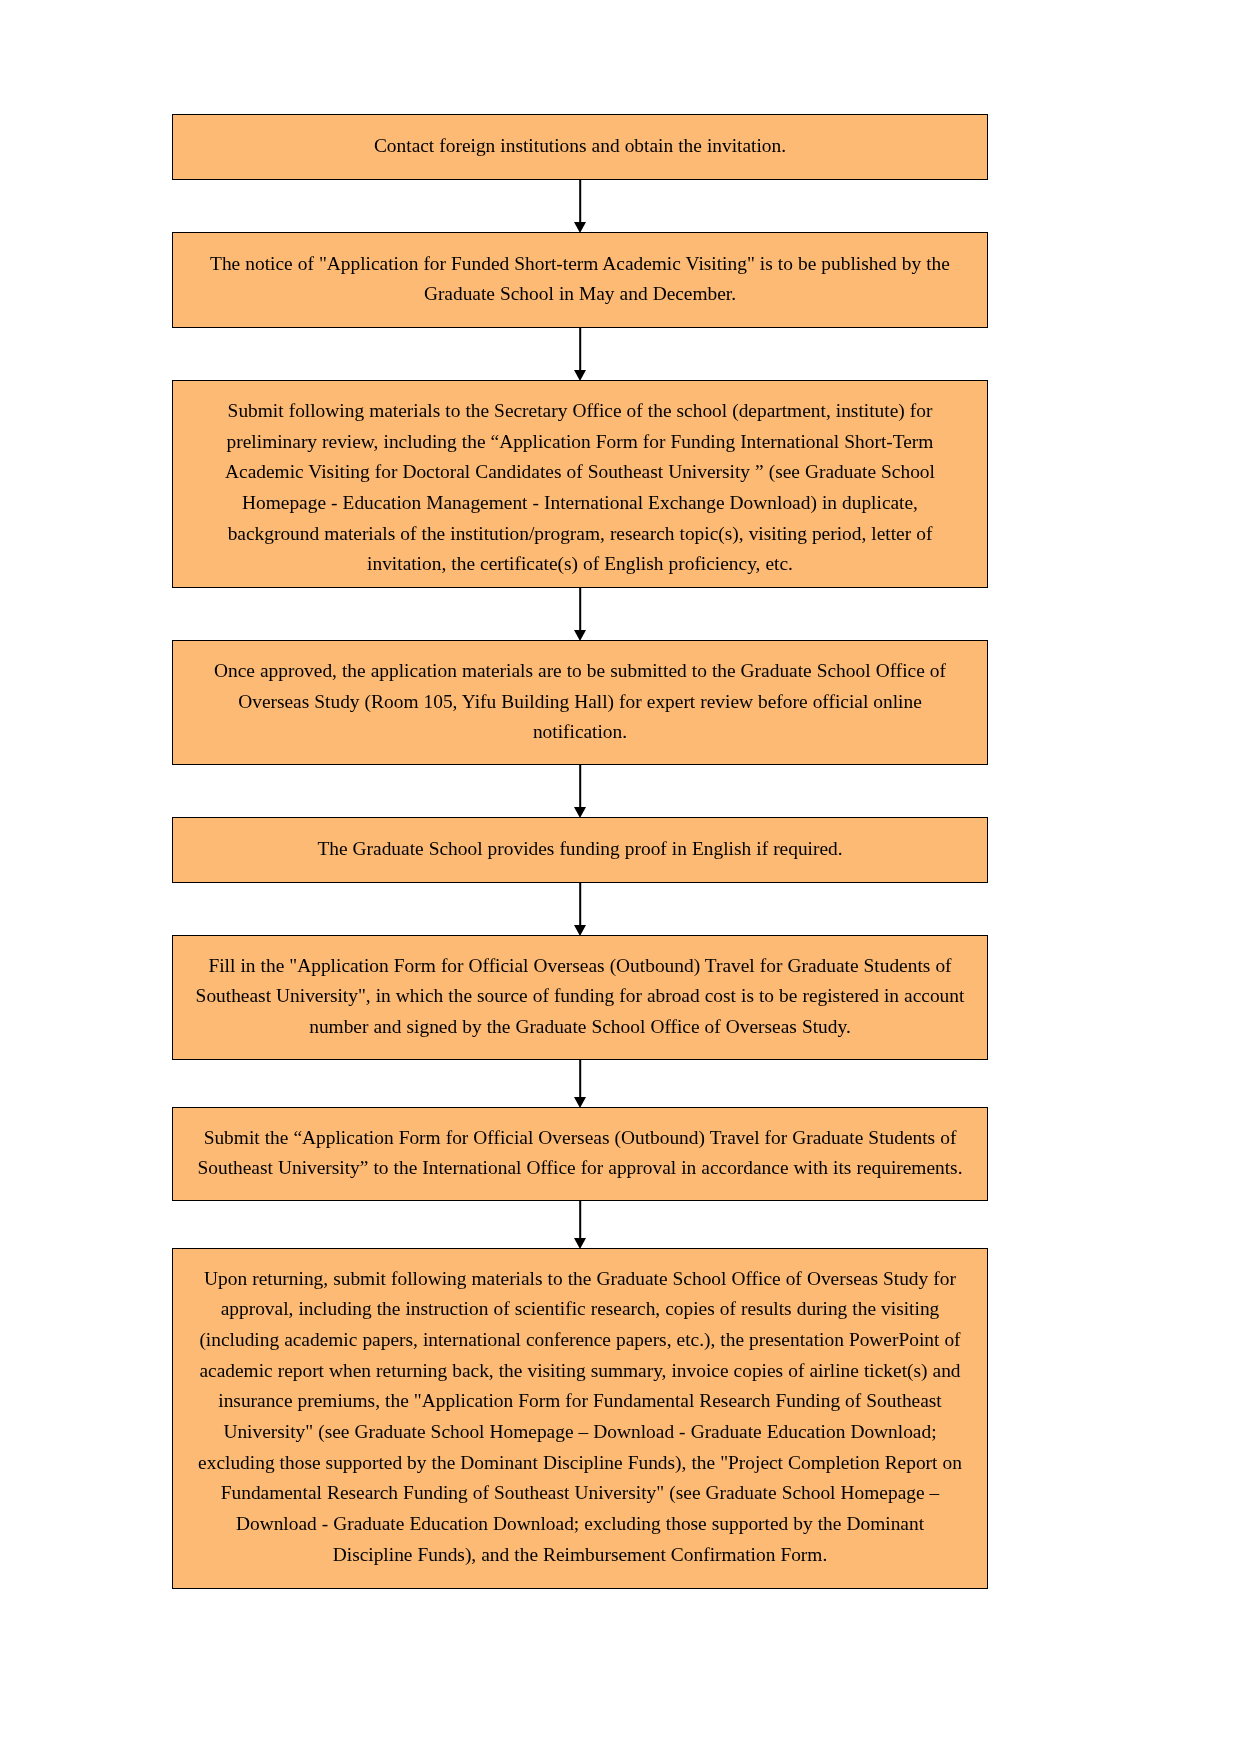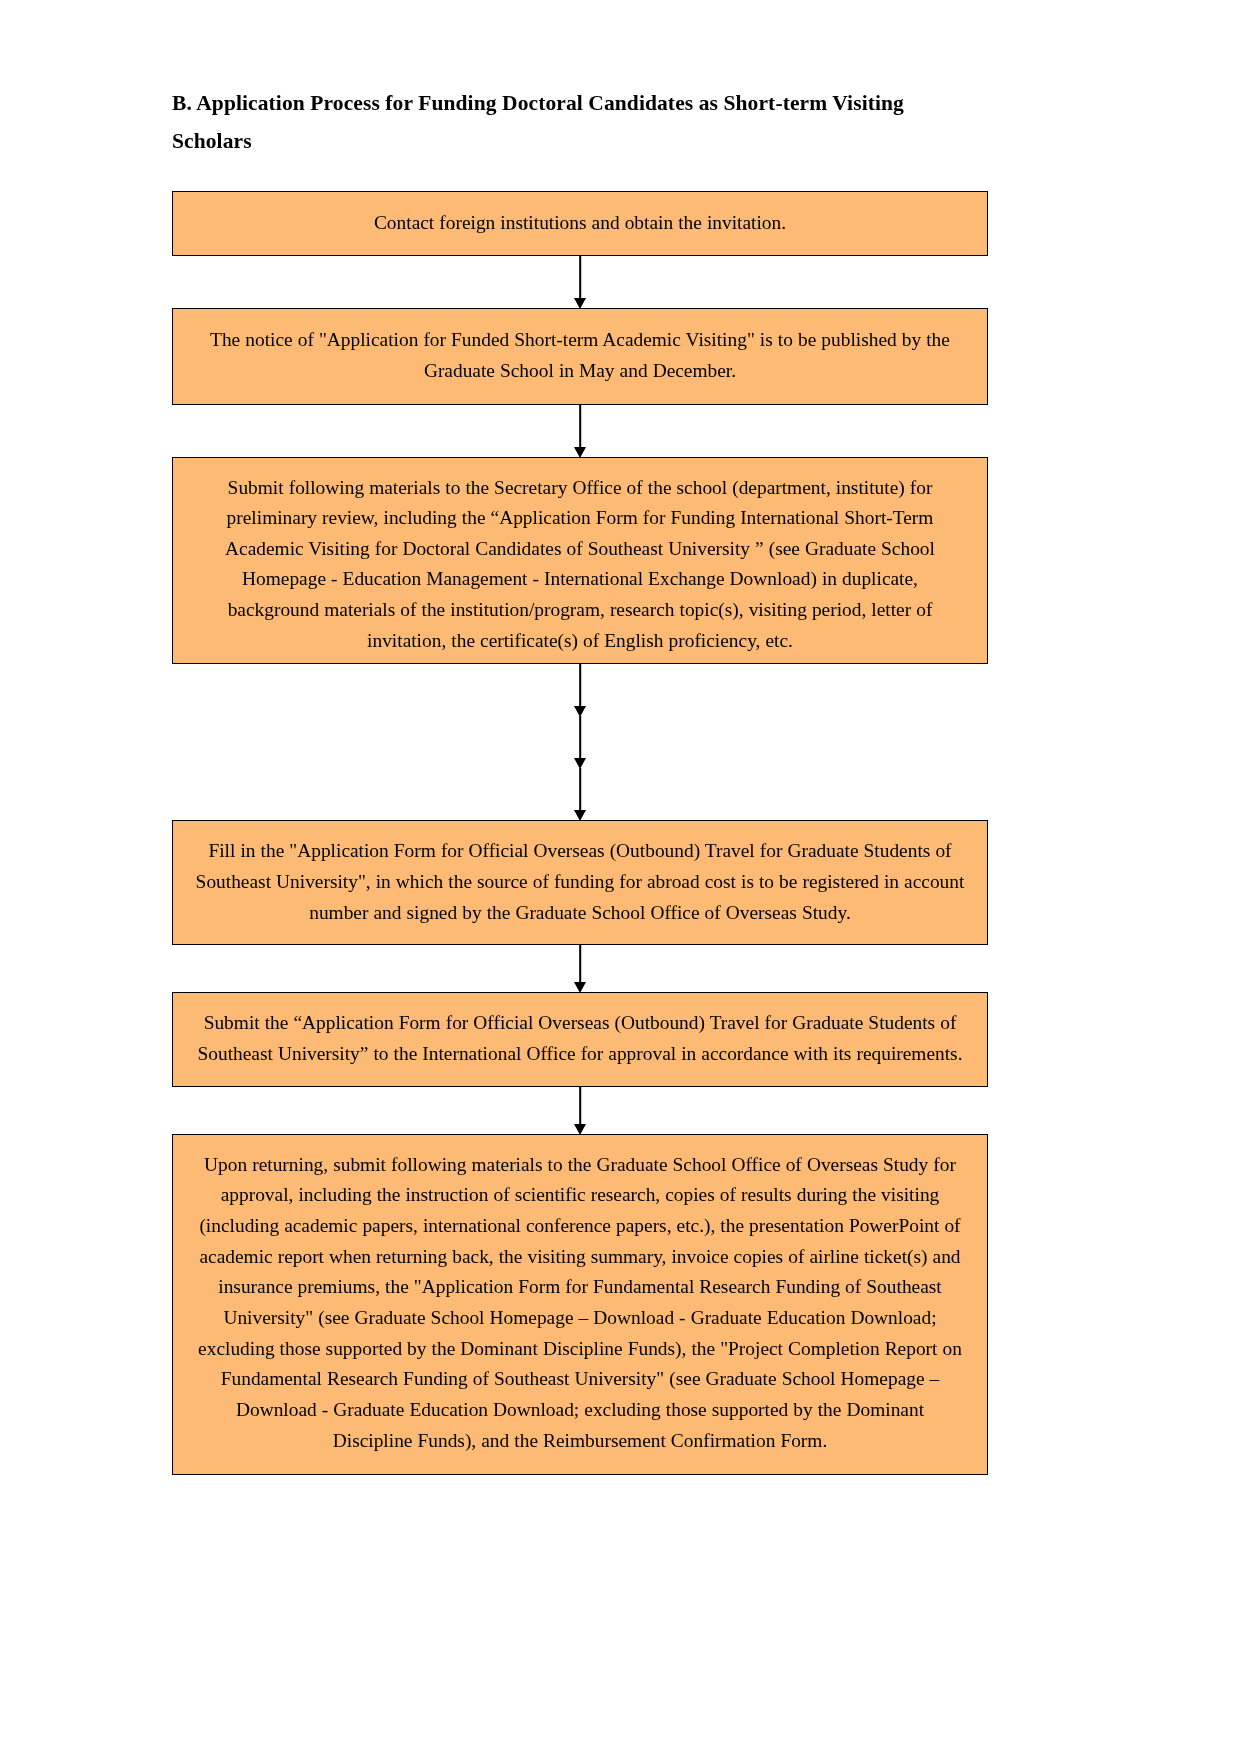--- a/index.html
+++ b/index.html
@@ -101,21 +101,20 @@
   .connector-short { height: 47px; }
   .connector-short .shaft { height: 39px; }
   .connector-short .head { top: 37px; }
 </style>
 </head>
 <body>
 
 <div class="page">
   <div class="content">
 
-    <h1 class="doc-title">B. Application Process for Funding Doctoral Candidates as Short-term Visiting Scholars</h1>
 
     <div class="flow">
 
       <div class="flow-node node-1">
         <span class="node-text">Contact foreign institutions and obtain the invitation.</span>
       </div>
 
       <div class="connector">
         <span class="shaft"></span>
         <span class="head"></span>
@@ -132,26 +131,32 @@
 
       <div class="flow-node node-3">
         <span class="node-text">Submit following materials to the Secretary Office of the school (department, institute) for preliminary review, including the “Application Form for Funding International Short-Term Academic Visiting for Doctoral Candidates of Southeast University ” (see Graduate School Homepage - Education Management - International Exchange Download) in duplicate, background materials of the institution/program, research topic(s), visiting period, letter of invitation, the certificate(s) of English proficiency, etc.</span>
       </div>
 
       <div class="connector">
         <span class="shaft"></span>
         <span class="head"></span>
       </div>
 
+      <div class="flow-node node-4">
+        <span class="node-text">Once approved, the application materials are to be submitted to the Graduate School Office of Overseas Study (Room 105, Yifu Building Hall) for expert review before official online notification.</span>
+      </div>
 
       <div class="connector">
         <span class="shaft"></span>
         <span class="head"></span>
       </div>
 
+      <div class="flow-node node-5">
+        <span class="node-text">The Graduate School provides funding proof in English if required.</span>
+      </div>
 
       <div class="connector">
         <span class="shaft"></span>
         <span class="head"></span>
       </div>
 
       <div class="flow-node node-6">
         <span class="node-text">Fill in the "Application Form for Official Overseas (Outbound) Travel for Graduate Students of Southeast University", in which the source of funding for abroad cost is to be registered in account number and signed by the Graduate School Office of Overseas Study.</span>
       </div>
 

